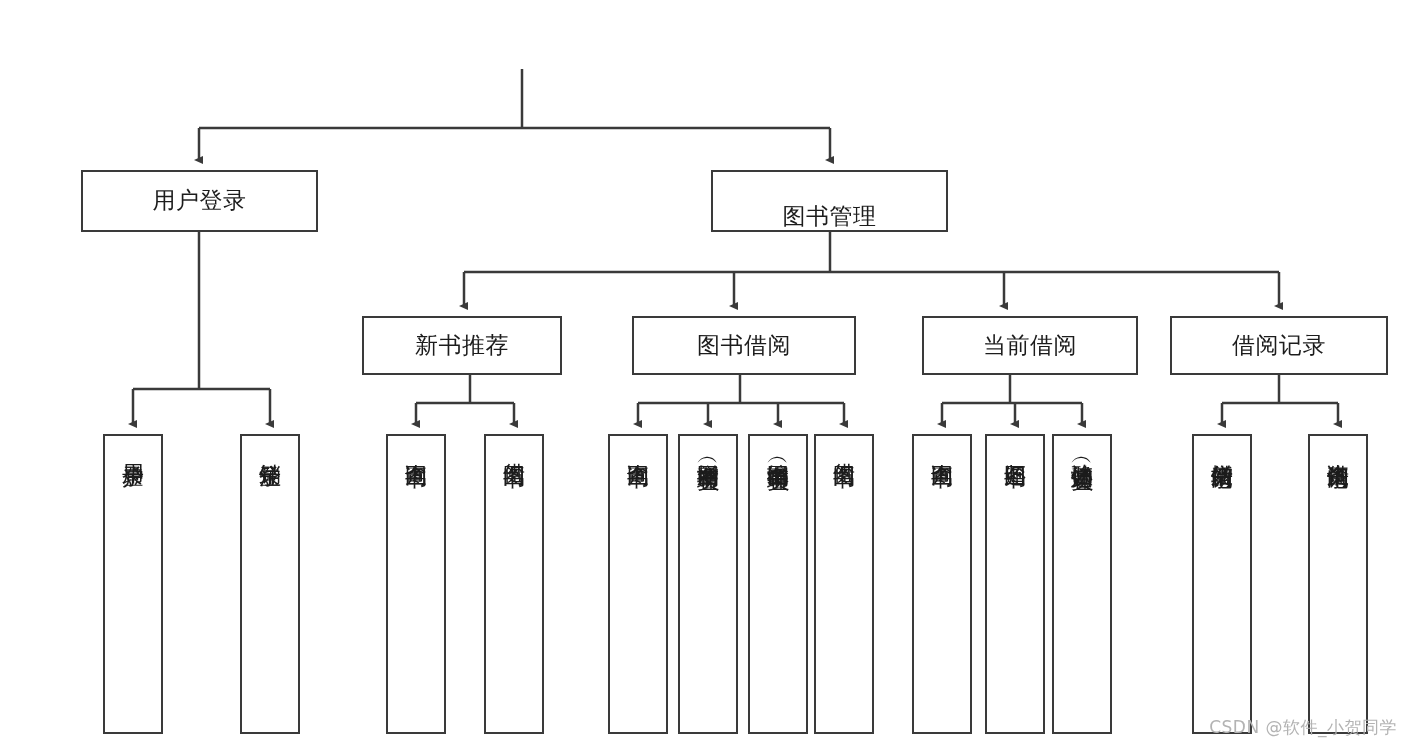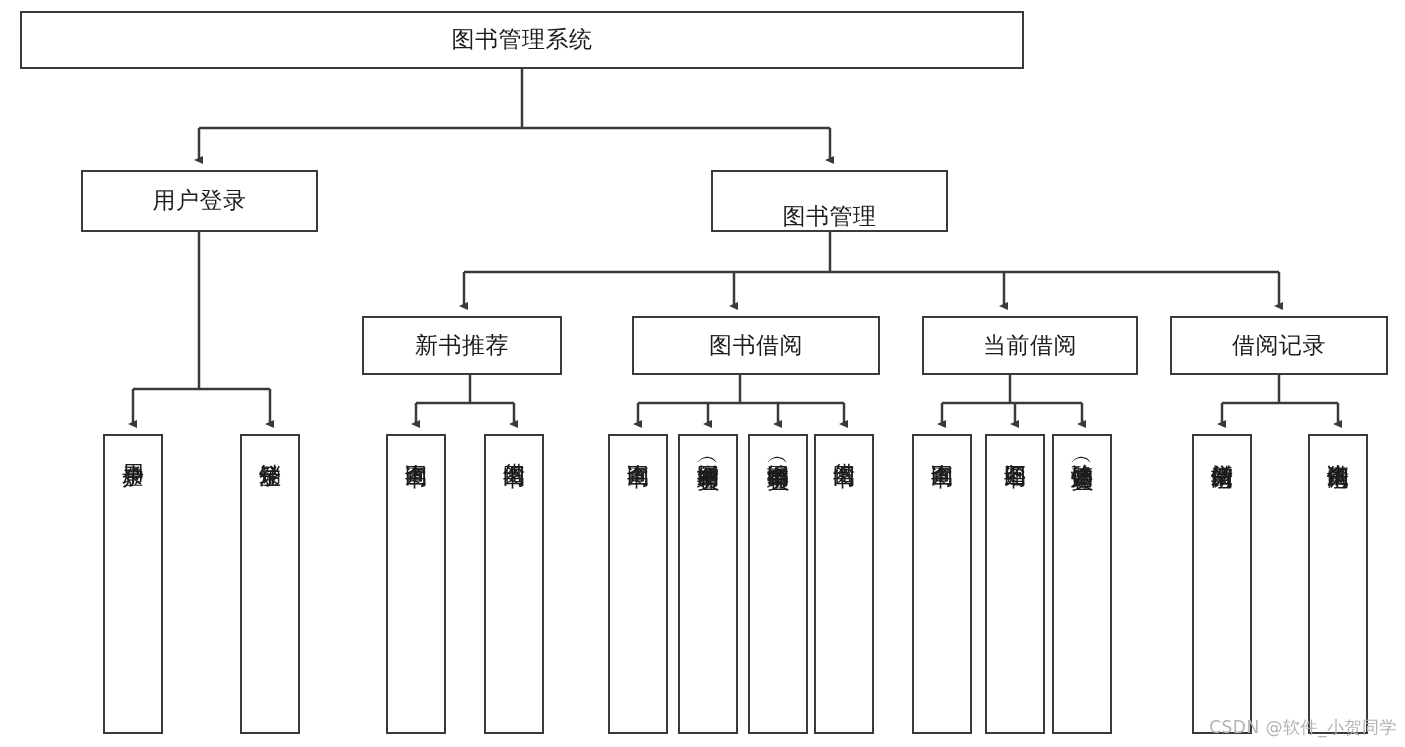--- a/index.html
+++ b/index.html
@@ -115,35 +115,32 @@
       <path d="M 1015 403 L 1015 424" marker-end="url(#arrow)"></path>
       <path d="M 1082 403 L 1082 424" marker-end="url(#arrow)"></path>
 
       <path d="M 1279 375 L 1279 403"></path>
       <path d="M 1222 403 L 1338 403"></path>
       <path d="M 1222 403 L 1222 424" marker-end="url(#arrow)"></path>
       <path d="M 1338 403 L 1338 424" marker-end="url(#arrow)"></path>
     </g>
   </svg>
 
-  <div class="node" style="left: 20px; top: 11px; width: 1004px; height: 58px;">
-    <span class="label">图书管理系统</span>
-  </div>
 
   <div class="node" style="left: 81px; top: 170px; width: 237px; height: 62px;">
     <span class="label">用户登录</span>
   </div>
   <div class="node" style="left: 711px; top: 170px; width: 237px; height: 62px; align-items: flex-end;">
     <span class="label">图书管理</span>
   </div>
 
   <div class="node" style="left: 362px; top: 316px; width: 200px; height: 59px;">
     <span class="label">新书推荐</span>
   </div>
-  <div class="node" style="left: 632px; top: 316px; width: 248px; height: 59px;">
+  <div class="node" style="left: 632px; top: 316px; width: 224px; height: 59px;">
     <span class="label">图书借阅</span>
   </div>
   <div class="node" style="left: 902px; top: 316px; width: 216px; height: 59px; margin-left: 20px;">
     <span class="label">当前借阅</span>
   </div>
   <div class="node" style="left: 1170px; top: 316px; width: 218px; height: 59px;">
     <span class="label">借阅记录</span>
   </div>
 
   <div class="node vertical" style="left: 103px; top: 434px; width: 60px; height: 300px;">

